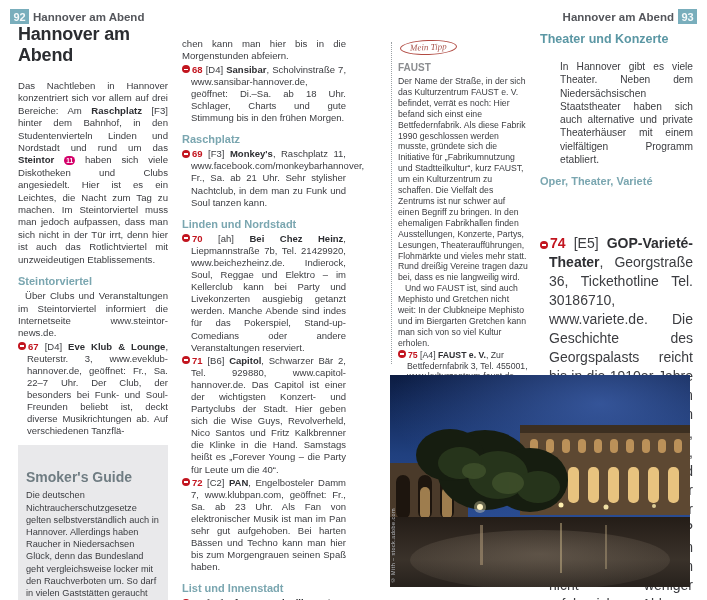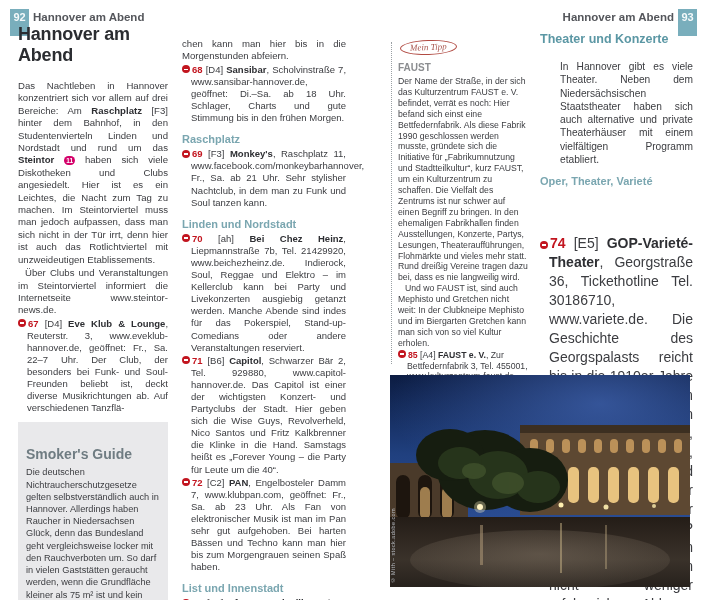--- a/index.html
+++ b/index.html
@@ -1,19 +1,19 @@
 <!DOCTYPE html>
 <html><head>
 <meta charset="utf-8">
 <style>
   html,body{margin:0;padding:0;background:#fff;}
   .sheet{position:relative;width:707px;height:600px;background:#fff;overflow:hidden;
          font-family:"Liberation Sans",sans-serif;color:#3b3c40;}
   
-  .hdr-box{position:absolute;top:9px;width:19px;height:27px;background:#79aebc;
+  .hdr-box{position:absolute;top:9px;width:19px;height:15px;background:#79aebc;
            color:#f4f9fa;font-size:11px;font-weight:bold;text-align:center;line-height:17px;}
   .hdr-box.left{left:10px;}
   .hdr-box.right{right:10px;}
   .hdr-title{position:absolute;top:11px;font-size:11.5px;font-weight:bold;color:#54565b;}
   .hdr-title.left{left:33px;}
   .hdr-title.right{right:33px;}
   
   .colL1{position:absolute;left:18px;top:24px;width:150px;}
   .colL2{position:absolute;left:182px;top:38px;width:164px;}
   .colR1{position:absolute;left:398px;top:36px;width:130px;}
@@ -68,20 +68,21 @@
 <div class="sheet">
 
   <div class="hdr-box left">92</div>
   <div class="hdr-title left">Hannover am Abend</div>
   <div class="hdr-title right">Hannover am Abend</div>
   <div class="hdr-box right">93</div>
 
   <div class="colL1">
     <h1>Hannover am Abend</h1>
     <p class="body"><span>Das Nachtleben in Hannover konzentriert sich vor allem auf drei Bereiche: Am </span><b class="vname">Raschplatz</b><span> [F3] hinter dem Bahnhof, in den Studentenvierteln Linden und Nordstadt und rund um das </span><b class="vname">Steintor</b>&nbsp;<span class="mbadge">11</span><span> haben sich viele Diskotheken und Clubs angesiedelt. Hier ist es ein Leichtes, die Nacht zum Tag zu machen. Im Steintorviertel muss man jedoch aufpassen, dass man sich nicht in der Tür irrt, denn hier ist auch das Rotlichtviertel mit unzweideutigen Etablissements.</span></p>
+    <h3>Steintorviertel</h3>
     <p class="body" style="text-indent:7px;">Über Clubs und Veranstaltungen im Steintorviertel informiert die Internetseite www.steintor-news.de.</p>
     <p class="entry"><span class="vmark"><i></i></span><span class="enum">67</span> <span>[D4] </span><b class="vname">Eve Klub &amp; Lounge</b><span>, Reuterstr. 3, www.eveklub-hannover.de, geöffnet: Fr., Sa. 22–7 Uhr. Der Club, der besonders bei Funk- und Soul-Freunden beliebt ist, deckt diverse Musikrichtungen ab. Auf verschiedenen Tanzflä-</span></p>
     <div class="graybox">
       <h4>Smoker's Guide</h4>
       <p>Die deutschen Nichtraucherschutzgesetze gelten selbstverständlich auch in Hannover. Allerdings haben Raucher in Niedersachsen Glück, denn das Bundesland geht vergleichsweise locker mit den Rauchverboten um. So darf in vielen Gaststätten geraucht werden, wenn die Grundfläche kleiner als 75 m² ist und kein Essen serviert wird. Viele Kneipen machen sich die Regelung zunutze und erlauben das Rauchen. Minderjährige haben dann allerdings keinen Zugang. Auch in größeren Kneipen sind Raucher willkommen, wenn es abgetrennte Raucherräume gibt.</p>
     </div>
   </div>
 
   <div class="colL2">
     <p class="body">chen kann man hier bis in die Morgenstunden abfeiern.</p>
@@ -96,21 +97,21 @@
     <p class="entry"><span class="vmark"></span><span class="enum">73</span> <span>[F3] </span><b class="vname">After 5 Cocktailbar</b><span>, Lister Meile 5, www.afterfive.de, Tel. 54304396 geöffnet: Mo.–Sa. ab 18 Uhr. Leckere Cocktails und nette Leute, cooles Ambiente.</span></p>
   </div>
 
   <div class="dotted-rule"></div>
 
   <div class="colR1">
     <span class="tip-badge">Mein Tipp</span>
     <h4>FAUST</h4>
     <p class="tip">Der Name der Straße, in der sich das Kulturzentrum FAUST e. V. befindet, verrät es noch: Hier befand sich einst eine Bettfedernfabrik. Als diese Fabrik 1990 geschlossen werden musste, gründete sich die Initiative für „Fabrikumnutzung und Stadtteilkultur“, kurz FAUST, um ein Kulturzentrum zu schaffen. Die Vielfalt des Zentrums ist nur schwer auf einen Begriff zu bringen. In den ehemaligen Fabrikhallen finden Ausstellungen, Konzerte, Partys, Lesungen, Theateraufführungen, Flohmärkte und vieles mehr statt. Rund dreißig Vereine tragen dazu bei, dass es nie langweilig wird.</p>
     <p class="tip ind">Und wo FAUST ist, sind auch Mephisto und Gretchen nicht weit: In der Clubkneipe Mephisto und im Biergarten Gretchen kann man sich von so viel Kultur erholen.</p>
-    <p class="entry"><span class="vmark"><i></i></span><span class="enum">85</span> <span>[A4] </span><b class="vname">FAUST e. V.</b><span>, Zur Bettfedernfabrik 3, Tel. 455001, www.kulturzentrum-faust.de</span></p>
+    <p class="entry"><span class="vmark"><i></i></span><span class="enum">75</span> <span>[A4] </span><b class="vname">FAUST e. V.</b><span>, Zur Bettfedernfabrik 3, Tel. 455001, www.kulturzentrum-faust.de</span></p>
   </div>
 
   <div class="colR2">
     <h2>Theater und Konzerte</h2>
     <p class="body">In Hannover gibt es viele Theater. Neben dem Niedersächsischen Staatstheater haben sich auch alternative und private Theaterhäuser mit einem vielfältigen Programm etabliert.</p>
     <h3>Oper, Theater, Varieté</h3>
     <p class="entry"><span class="vmark"><i></i></span><span class="enum">74</span> <span>[E5] </span><b class="vname">GOP-Varieté-Theater</b><span>, Georgstraße 36, Tickethotline Tel. 30186710, www.variete.de. Die Geschichte des Georgspalasts reicht bis in die 1910er-Jahre zurück. Seitdem standen hier schon Josephine Baker, Marlene Dietrich, Heinz Erhardt und viele andere Künstler auf der Bühne. Unter dem Label GOP entstanden in anderen deutschen Städten nicht weniger erfolgreiche Ableger. Das Stammhaus in Hannover ist aber das einzige Varieté in Deutschland geblieben, das sich an historischer Spielstätte befindet.</span></p>
     <p class="caption"><span class="photo-ref-icon"><i></i></span><span>Die hannoversche Oper </span><span class="mbadge">4</span><span> erstrahlt nachts wie ein Juwel</span></p>
   </div>
 

